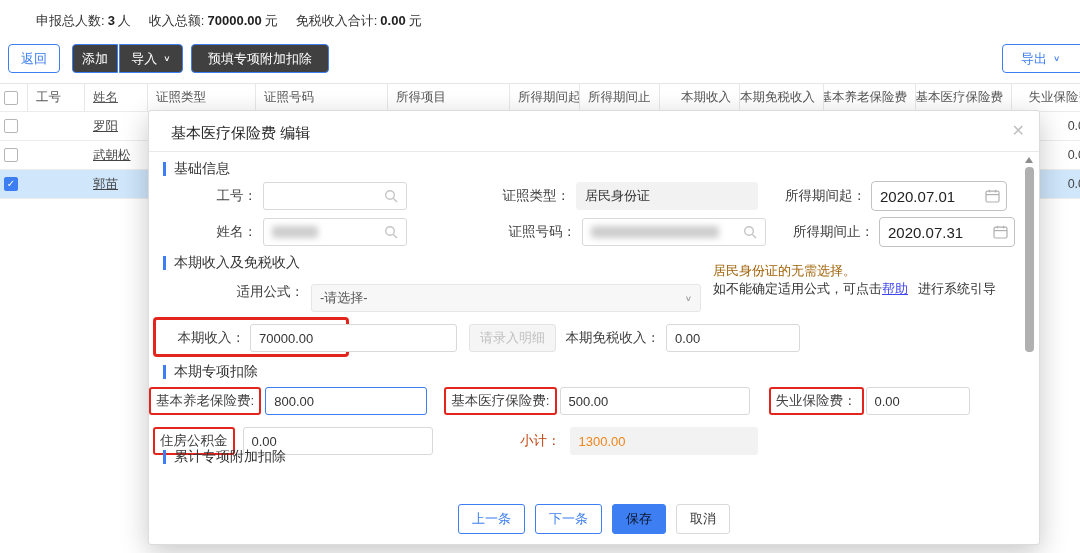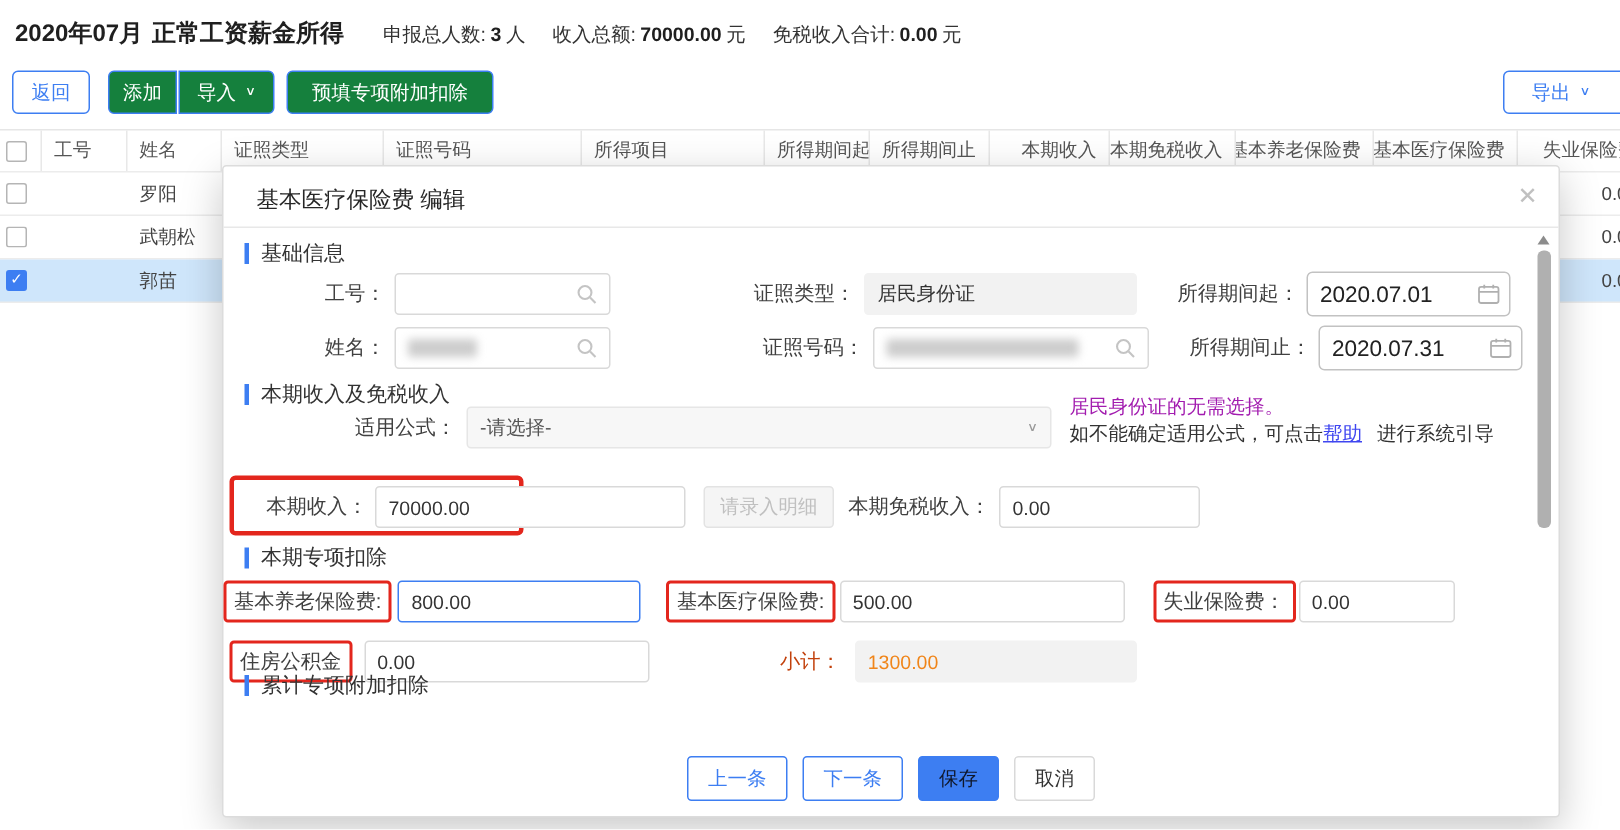--- a/index.html
+++ b/index.html
@@ -13,36 +13,36 @@
   .page-title .subject { margin-left:6px; }
   .stats { display:flex; align-items:center; margin-left:26px; font-size:13px; color:#333; }
   .stat { margin-right:18px; }
   .stat b { margin:0 3px; color:#1f1f1f; }
 
   
   .toolbar { position:relative; display:flex; align-items:center; padding:8px 10px 10px 8px; }
   .btn { display:inline-flex; align-items:center; justify-content:center; height:29px; padding:0 14px;
          font-size:13px; border-radius:4px; cursor:pointer; white-space:nowrap; }
   .btn-outline { border:1px solid #3d7ef2; color:#3d7ef2; background:#fff; }
-  .btn-primary { background:#15803d; color:#fff; border:1px solid #3d7ef2; }
+  .btn-primary { background:#404040; color:#fff; border:1px solid #3d7ef2; }
   .btn-back { width:52px; margin-right:12px; }
   .btn-add { width:46px; border-radius:4px 0 0 4px; }
   .btn-import { width:64px; border-radius:0 4px 4px 0; margin-left:1px; margin-right:8px; }
   .btn-prefill { padding:0 16px; }
   .caret { font-size:10px; margin-left:6px; transform:scaleY(.8); }
   .btn-export { position:absolute; right:-14px; top:8px; width:92px; justify-content:flex-start; padding-left:18px; }
 
   
   .table { width:1100px; font-size:12.5px; color:#444; border-top:1px solid #e6e6e6; }
   .trow { display:flex; align-items:center; height:29px; border-bottom:1px solid #ececec; }
   .thead { color:#555; height:28px; }
   .thead .cell { border-right:1px solid #e8e8e8; height:100%; display:flex; align-items:center; }
   .cell { padding:0 8px; overflow:hidden; white-space:nowrap; flex:none; }
   .c-check { width:28px; display:flex; justify-content:flex-start; padding-left:4px; }
-  .c0 { width:57px; } .c1 { width:63px; } .c2 { width:108px; } .c3 { width:132px; }
+  .c0 { width:57px; } .c1 { width:63px;text-decoration:underline; } .c2 { width:108px; } .c3 { width:132px; }
   .c4 { width:122px; } .c5 { width:70px; } .c6 { width:80px; }
   .c7 { width:80px; } .c8 { width:84px; } .c9 { width:92px; } .c10 { width:96px; } .c11 { width:88px; }
   .num { justify-content:flex-end !important; text-align:right; }
   .thead .num { justify-content:flex-end; }
   .checkbox { width:14px; height:14px; border:1px solid #b5b5b5; border-radius:2px; background:#fff; }
   .checkbox.checked { background:#3d7ef2; border-color:#3d7ef2; color:#fff; font-size:10px;
                       display:flex; align-items:center; justify-content:center; line-height:1; }
   .row-selected { background:#cfe6fb; }
 
   
@@ -69,23 +69,23 @@
   .blurblob { display:inline-block; height:12px; background:#cdcdcd; border-radius:2px; filter:blur(3px); }
   .mag-icon, .cal-icon { flex:none; display:inline-flex; }
 
   .row1 { top:70px; }  .row2 { top:106px; }
   .l-empno { width:108px; } .i-search { width:144px; margin-left:6px; justify-content:space-between; }
   .l-cert { width:163px; } .f-certtype { width:182px; margin-left:6px; }
   .i-certno { width:184px; margin-left:6px; justify-content:space-between; }
   .l-period { width:108px; } .f-date { width:136px; margin-left:5px; }
   .row2 .l-cert { width:169px; }
 
-  .row3 { top:160px; } .l-formula { width:155px; } .f-formula { width:390px; margin-left:7px; }
+  .row3 { top:160px; } .l-formula { width:155px; } .f-formula { width:390px; margin-left:7px;margin-top:13px; }
   .tipblock { position:absolute; left:564px; top:151px; font-size:13px; line-height:18px; white-space:nowrap; }
-  .tip1 { color:#a21caf; }
+  .tip1 { color:#a16207; }
   .tip2 { color:#333; }
   .tip-link { color:#3f46f0; text-decoration:underline; cursor:pointer; }
   .tip-post { margin-left:10px; }
 
   .row4 { top:213px; }
   .redbox-income { position:absolute; left:4px; top:206px; width:196px; height:40px;
                    border:3px solid #e3261d; border-radius:4px; pointer-events:none; }
   .l-income { width:96px; } .i-income { width:207px; margin-left:5px; }
   .btn-detail { height:28px; margin-left:12px; padding:0 10px; font-size:13px; color:#c0c0c0;
                 background:#f5f5f5; border:1px solid #e3e3e3; border-radius:3px; display:flex; align-items:center; }
@@ -114,23 +114,20 @@
   .sb-arrow { width:0; height:0; margin:2px auto 4px auto; border-left:4px solid transparent;
               border-right:4px solid transparent; border-bottom:6px solid #8c8c8c; }
   .sb-thumb { width:9px; height:185px; background:#b0b0b0; border-radius:4px; margin:0 auto; }
 </style>
 </head>
 <body>
 
 <div class="screen">
 
   <div class="page-header">
-    <div class="page-title">
-      <span>2020年07月</span><span class="subject">正常工资薪金所得</span>
-    </div>
     <div class="stats">
       <span class="stat">
         <span>申报总人数:</span><b>3</b><span>人</span>
       </span>
       <span class="stat">
         <span>收入总额:</span><b>70000.00</b><span>元</span>
       </span>
       <span class="stat">
         <span>免税收入合计:</span><b>0.00</b><span>元</span>
       </span>

